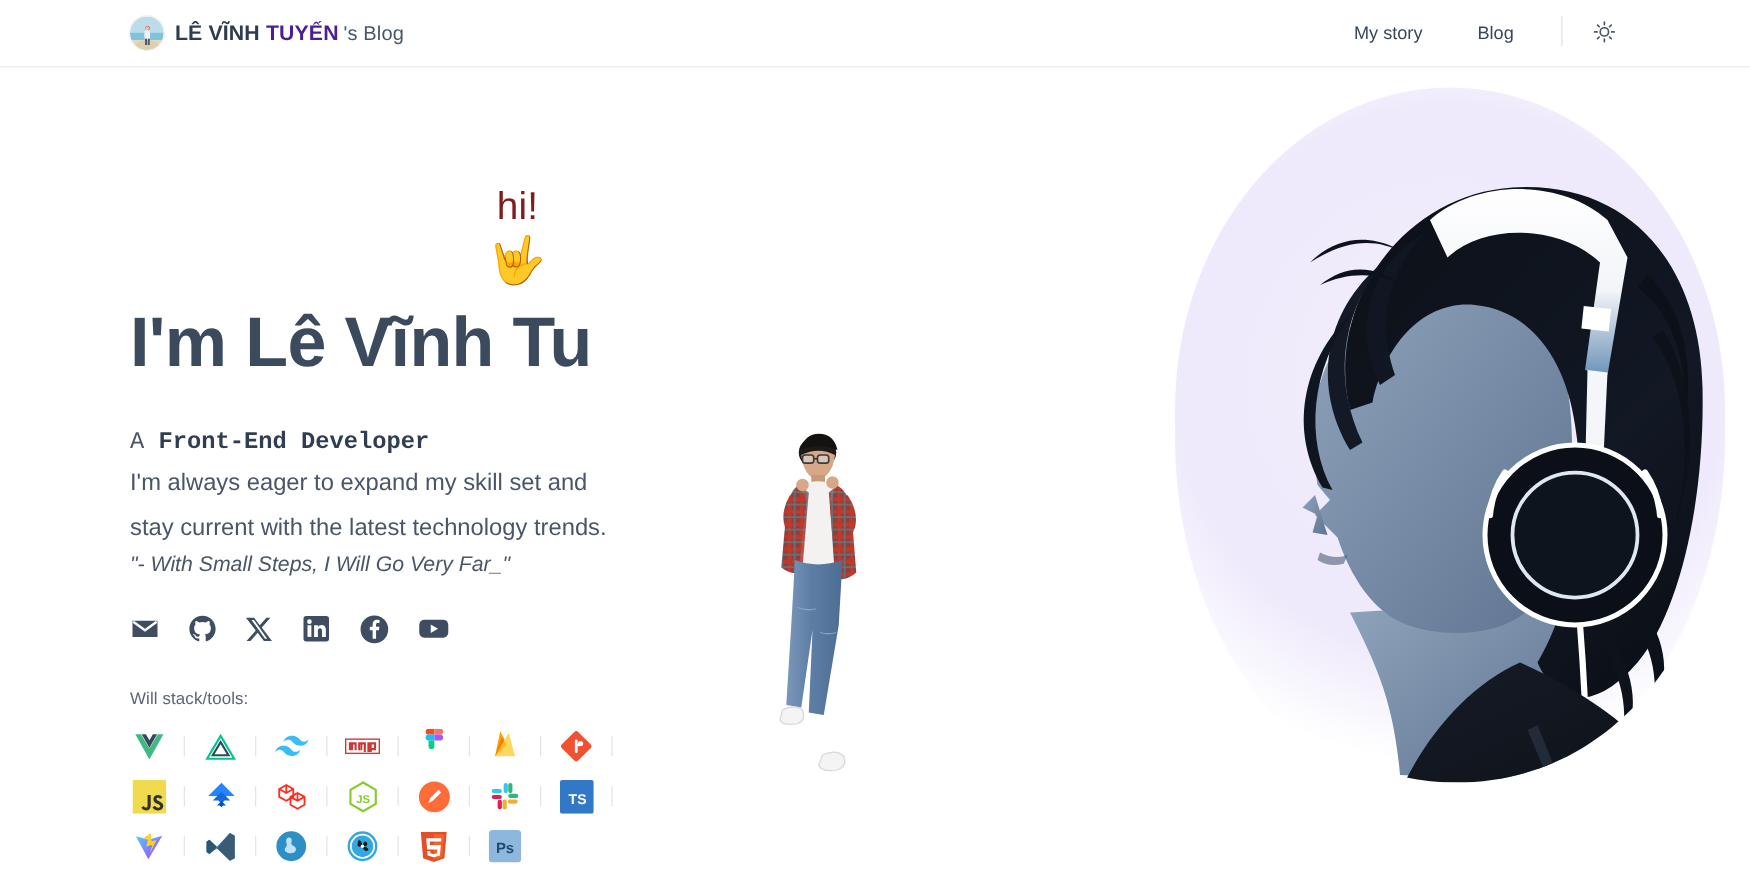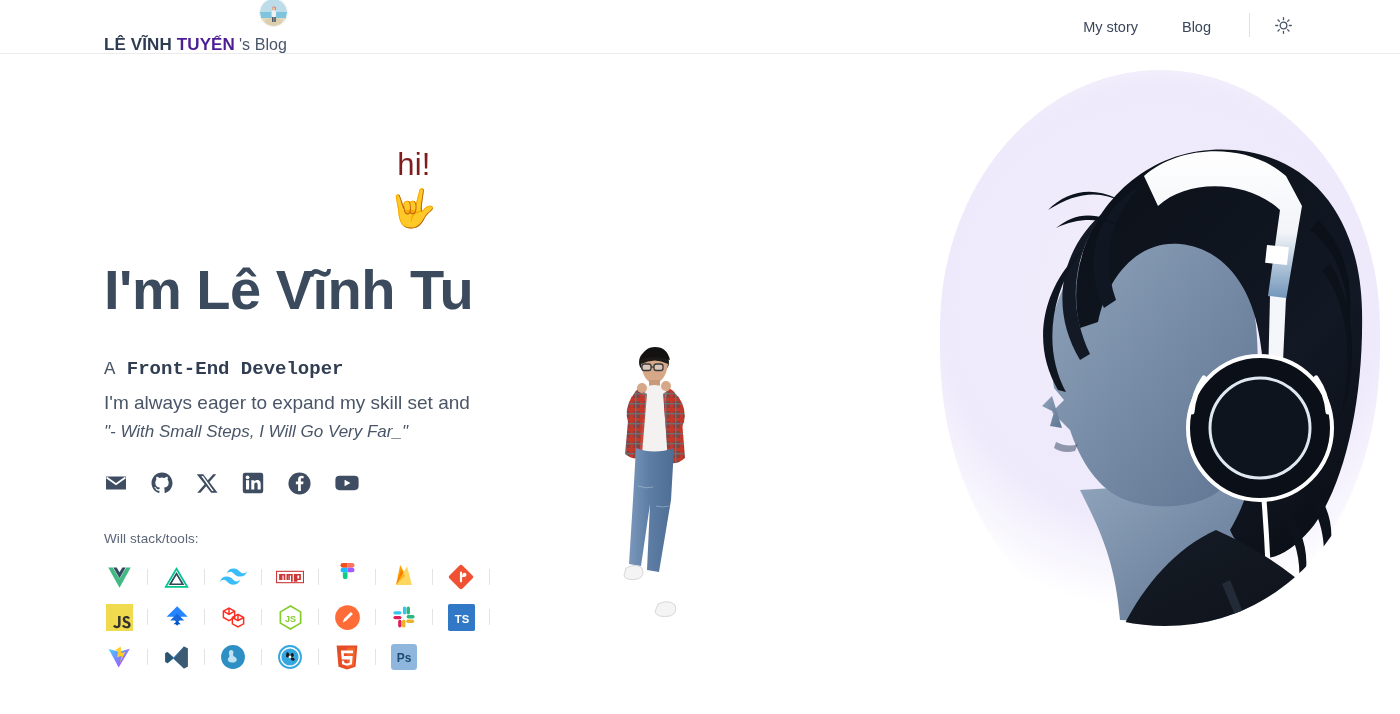--- a/index.html
+++ b/index.html
@@ -14,22 +14,22 @@
   
   .header {
     position: absolute; top: 0; left: 0;
     width: 1400px; height: 54px;
     background: #ffffff;
     border-bottom: 1px solid #ececee;
     display: flex; align-items: center;
     z-index: 20;
   }
   .brand {
-    display: flex; align-items: flex-end; gap: 9px;
-    margin-left: 104px; cursor: pointer; flex-direction: column;
+    display: flex; align-items: center; gap: 9px;
+    margin-left: 104px; cursor: pointer;
   }
   .avatar {
     width: 27px; height: 27px; border-radius: 50%;
     overflow: hidden; flex: 0 0 auto;
     box-shadow: 0 0 0 1px rgba(0,0,0,.06);
     position: relative;
   }
   .brand-text {
     font-size: 17px; letter-spacing: .1px; white-space: nowrap;
     display: flex; align-items: baseline; gap: 0;
@@ -76,21 +76,21 @@
   
   .content { position: absolute; left: 104px; top: 148px; width: 620px; z-index: 5; }
   .greet {
     font-size: 31px; color: #7f1d1d; font-weight: 400;
     display: flex; align-items: center; gap: 8px;
     line-height: 1.1; letter-spacing: .2px; flex-direction: column;
   }
   .greet-emoji { font-size: 37px; line-height: 1; display:inline-block; }
   .title {
     font-size: 56px; font-weight: 800; color: #3c4a5e;
-    letter-spacing: -0.5px; line-height: 1.12; margin-top: 32px;
+    letter-spacing: -0.5px; line-height: 1.12; margin-top: 16px;
     white-space: nowrap;
   }
   .role { font-size: 19px; color: #4a5668; margin-top: 33px; line-height: 1.5; font-family: Liberation Mono, monospace; }
   .role b { font-weight: 700; color: #313e52; }
   .desc { font-size: 19px; color: #4a5668; line-height: 1.68; margin-top: 4px; }
   .quote { font-size: 17px; color: #4a5668; font-style: italic; margin-top: 3px; }
 
   .socials { display: flex; align-items: center; gap: 22px; margin-top: 28px; }
   .social { cursor: pointer; display: inline-flex; color: #3f4d62; }
 
@@ -278,20 +278,21 @@
       <span class="greet-emoji">🤟</span>
     </div>
 
     <h1 class="title">I'm Lê Vĩnh Tu</h1>
 
     <div class="role">
       <span>A </span><b>Front-End Developer</b>
     </div>
 
     <div class="desc">I'm always eager to expand my skill set and</div>
+    <div class="desc">stay current with the latest technology trends.</div>
     <div class="quote">"- With Small Steps, I Will Go Very Far_"</div>
 
     <div class="socials">
       <span class="social">
         <svg width="24" height="24" viewBox="0 0 24 24" fill="#3f4d62">
           <path d="M2 5.5h20v13H2z" fill="#3f4d62"></path>
           <path d="M2.6 6.4 12 13.2l9.4-6.8" stroke="#fff" stroke-width="1.9" fill="none"></path>
         </svg>
       </span>
       <span class="social">

